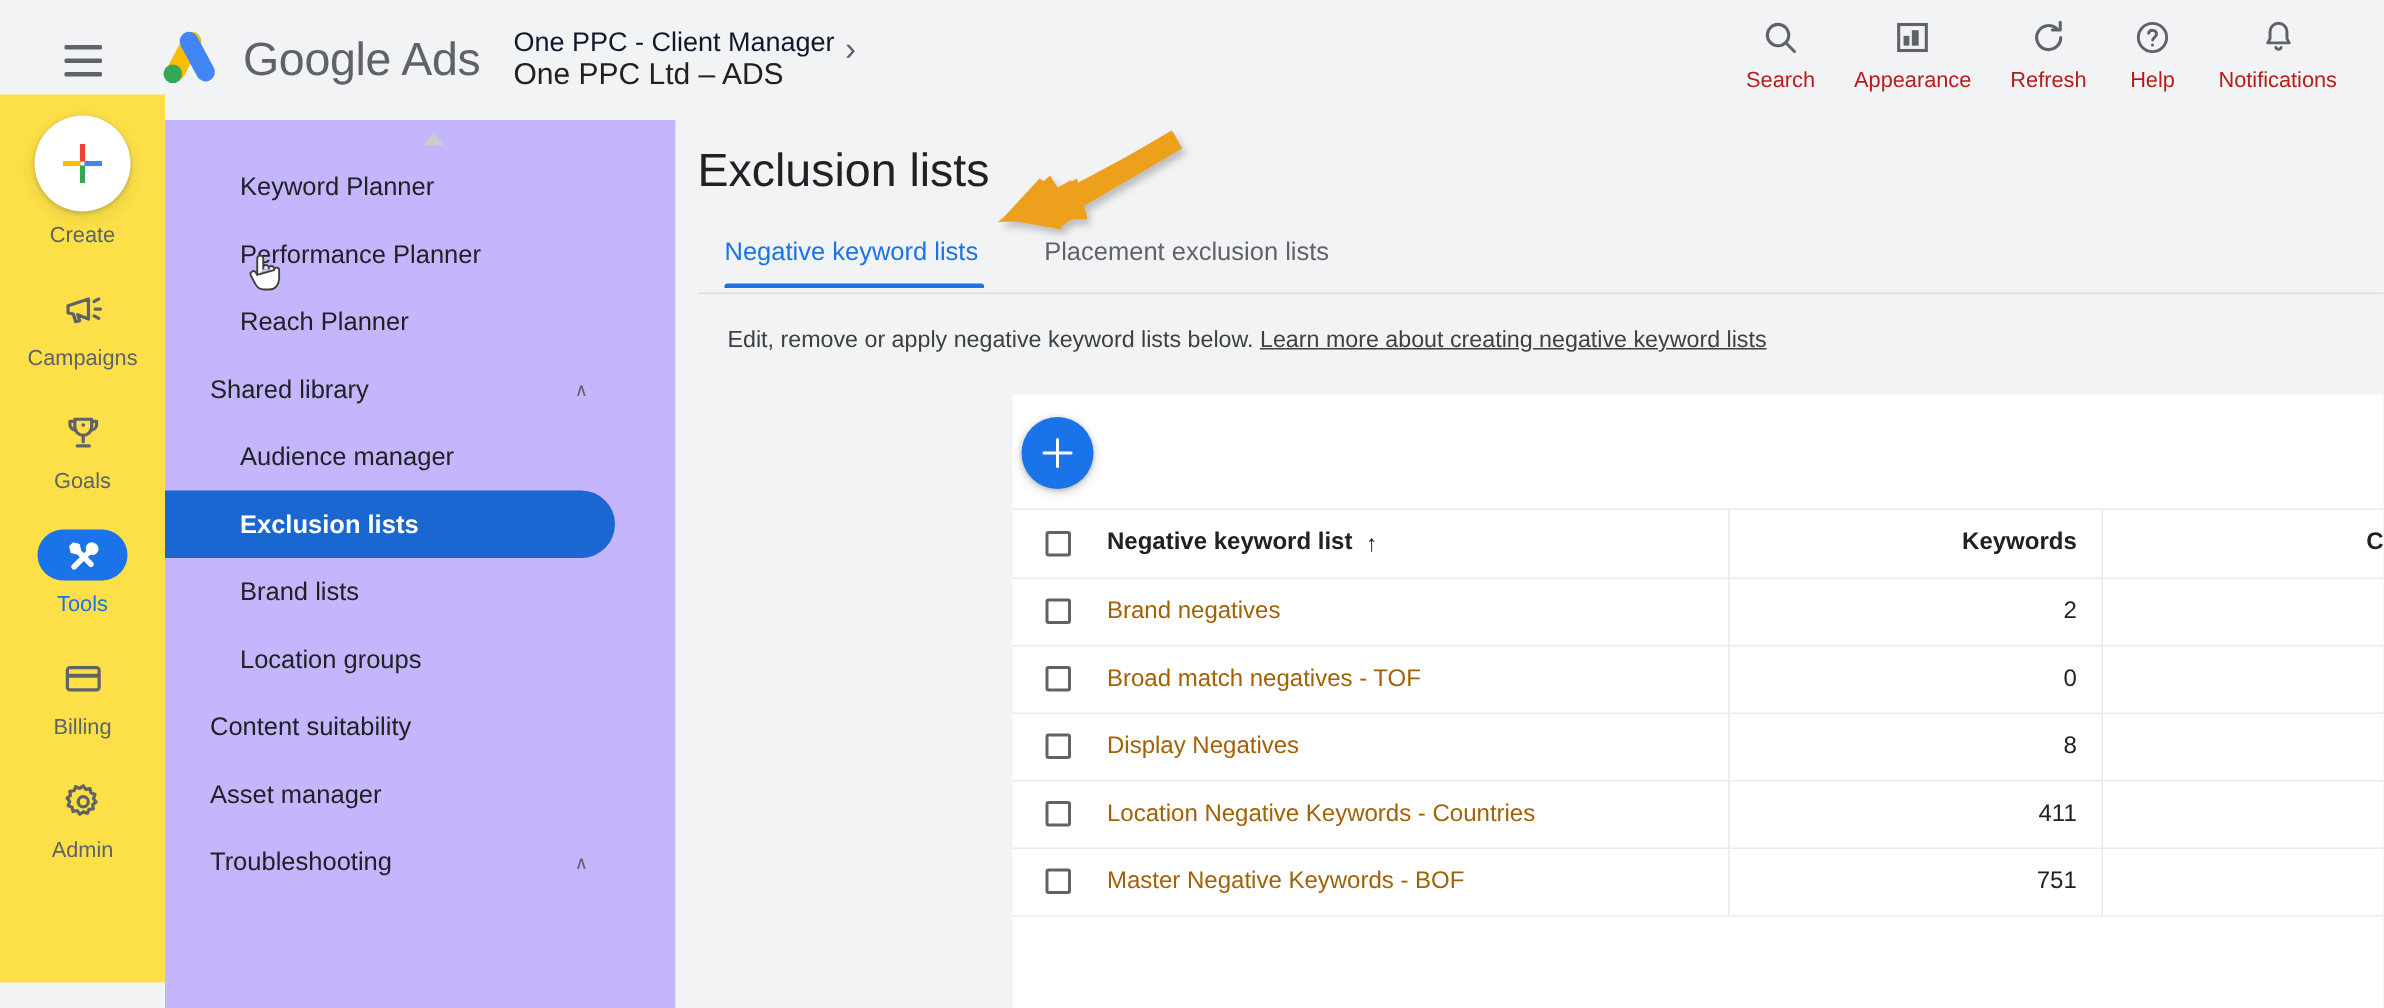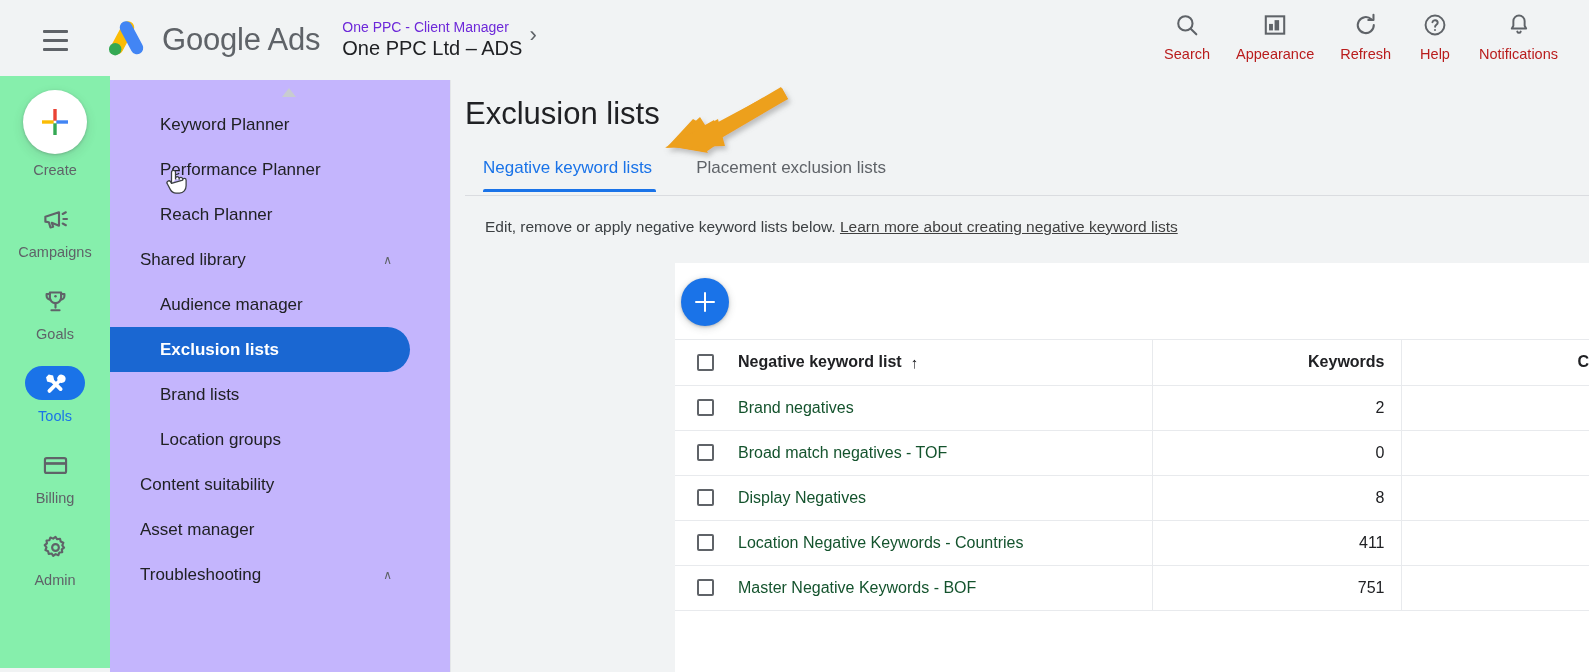--- a/index.html
+++ b/index.html
@@ -26,36 +26,36 @@
   .brandwrap { display: flex; align-items: center; margin-left: 28px; }
   .ads-logo { width: 50px; height: 44px; }
   .brand-text {
     font-size: 31px; color: #5f6368; margin-left: 10px;
     letter-spacing: -0.2px; white-space: nowrap;
   }
   .brand-text .g { color: #5f6368; }
 
   .acctwrap { margin-left: 22px; display: flex; align-items: flex-start; cursor: pointer; }
   .acct-inner { display: flex; flex-direction: column; line-height: 1.12; }
-  .acct-top { font-size: 14px; color: #6d28d9; white-space: nowrap; }
+  .acct-top { font-size: 18px; color: #0f172a; white-space: nowrap; }
   .acct-bottom { font-size: 20px; color: #202124; white-space: nowrap; margin-top: 1px; }
   .acct-chev { font-size: 22px; color: #5f6368; margin-left: 7px; margin-top: 2px; }
 
   .topright { position: absolute; right: 18px; top: 10px; display: flex; align-items: flex-start; }
   .tr-item {
     display: flex; flex-direction: column; align-items: center;
     width: auto; min-width: 62px; padding: 0 13px; cursor: pointer; color: #5f6368;
   }
   .tr-icon { height: 30px; display: flex; align-items: center; justify-content: center; }
   .tr-label { font-size: 14.5px; margin-top: 6px; color: #b91c1c; white-space: nowrap; }
 
   
   .rail {
-    position: absolute; left: 0; top: 76px; width: 110px; height: 592px;
-    background: #86efac; display: flex; flex-direction: column; align-items: center;
+    position: absolute; left: 0; top: 63px; width: 110px; height: 592px;
+    background: #fde047; display: flex; flex-direction: column; align-items: center;
     padding-top: 14px;
   }
   .rail-create { display: flex; flex-direction: column; align-items: center; cursor: pointer; }
   .create-circle {
     width: 64px; height: 64px; border-radius: 50%; background: #ffffff;
     box-shadow: 0 1px 3px rgba(60,64,67,.3), 0 4px 8px 3px rgba(60,64,67,.08);
     display: flex; align-items: center; justify-content: center;
   }
   .rail-label { font-size: 14.5px; color: #5f6368; margin-top: 8px; }
   .rail-item {
@@ -172,21 +172,21 @@
   table.lists th.c3cell, table.lists td.c3cell { border-left: 1px solid #e8eaed; }
   .th-inner { display: flex; align-items: center; padding-left: 22px; }
   .td-inner { display: flex; align-items: center; padding-left: 22px; }
   .cbx {
     width: 17px; height: 17px; border: 2px solid #5f6368; border-radius: 2px;
     background: #fff; cursor: pointer; flex: 0 0 auto;
   }
   .colname { margin-left: 24px; white-space: nowrap; }
   .sortarrow { margin-left: 9px; font-size: 15px; color: #202124; }
   .rowlink {
-    margin-left: 24px; color: #14532d; cursor: pointer;
+    margin-left: 24px; color: #a16207; cursor: pointer;
     font-size: 16px; white-space: nowrap;
   }
   .numval { font-size: 16px; color: #202124; }
   .c3head { text-align: right; padding-right: 6px; overflow: hidden; white-space: nowrap; }
 
   
   .annot { position: absolute; left: 0; top: 0; width: 1589px; height: 672px; pointer-events: none; }
 </style>
 </head>
 <body>

